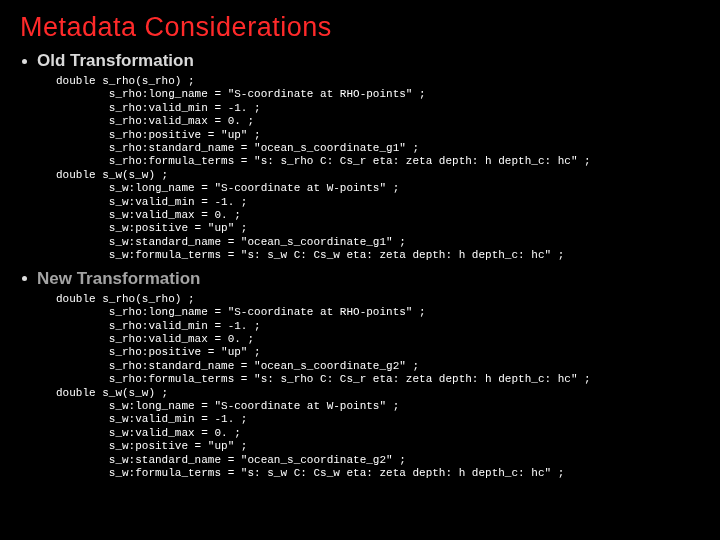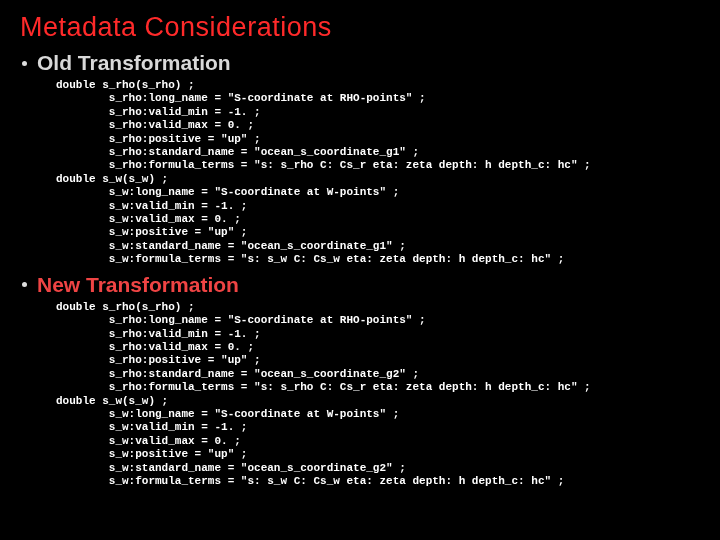--- a/index.html
+++ b/index.html
@@ -35,29 +35,29 @@
   .bullet {
     width: 5px;
     height: 5px;
     border-radius: 50%;
     background: #ddd;
     flex: 0 0 auto;
     margin-left: 2px;
   }
   .section-label {
     font-weight: bold;
-    font-size: 21px;
+    font-size: 17px;
   }
   .section-old { color: #d9d9d9; }
-  .section-new { color: #ef4444; }
+  .section-new { color: #a3a3a3; }
   pre.code {
     font-family: "Courier New", monospace;
     font-size: 11px;
     line-height: 1.22;
-    font-weight: bold;
+    font-weight: normal;
     color: #fff;
     margin: 4px 0 6px 36px;
     white-space: pre;
   }
 </style>
 </head>
 <body>
 
 <div class="slide">
 

